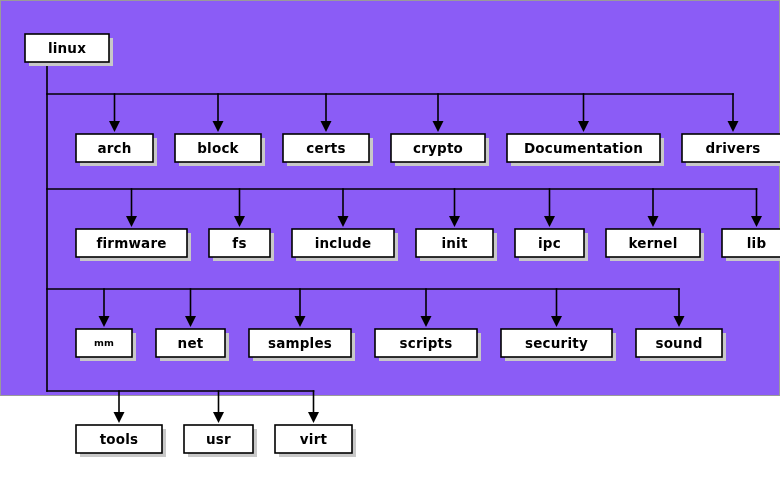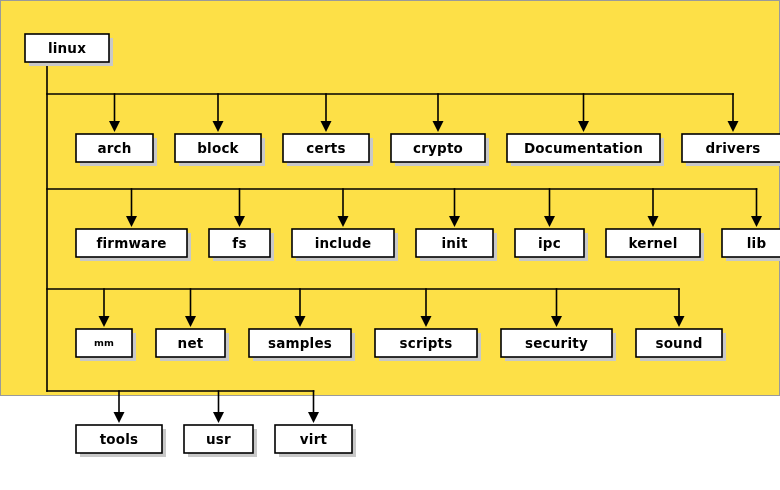--- a/index.html
+++ b/index.html
@@ -10,21 +10,21 @@
   body {
     width: 780px;
     height: 490px;
     font-family: "DejaVu Sans", sans-serif;
     overflow: hidden;
   }
   #diagram-root {
     position: relative;
     width: 780px;
     height: 396px;
-    background: #fde047;
+    background: #8b5cf6;
     border: 1px solid #9a9a9a;
     box-sizing: border-box;
   }
   svg#tree-svg {
     position: absolute;
     left: 0;
     top: 0;
     width: 780px;
     height: 490px;
     display: block;

